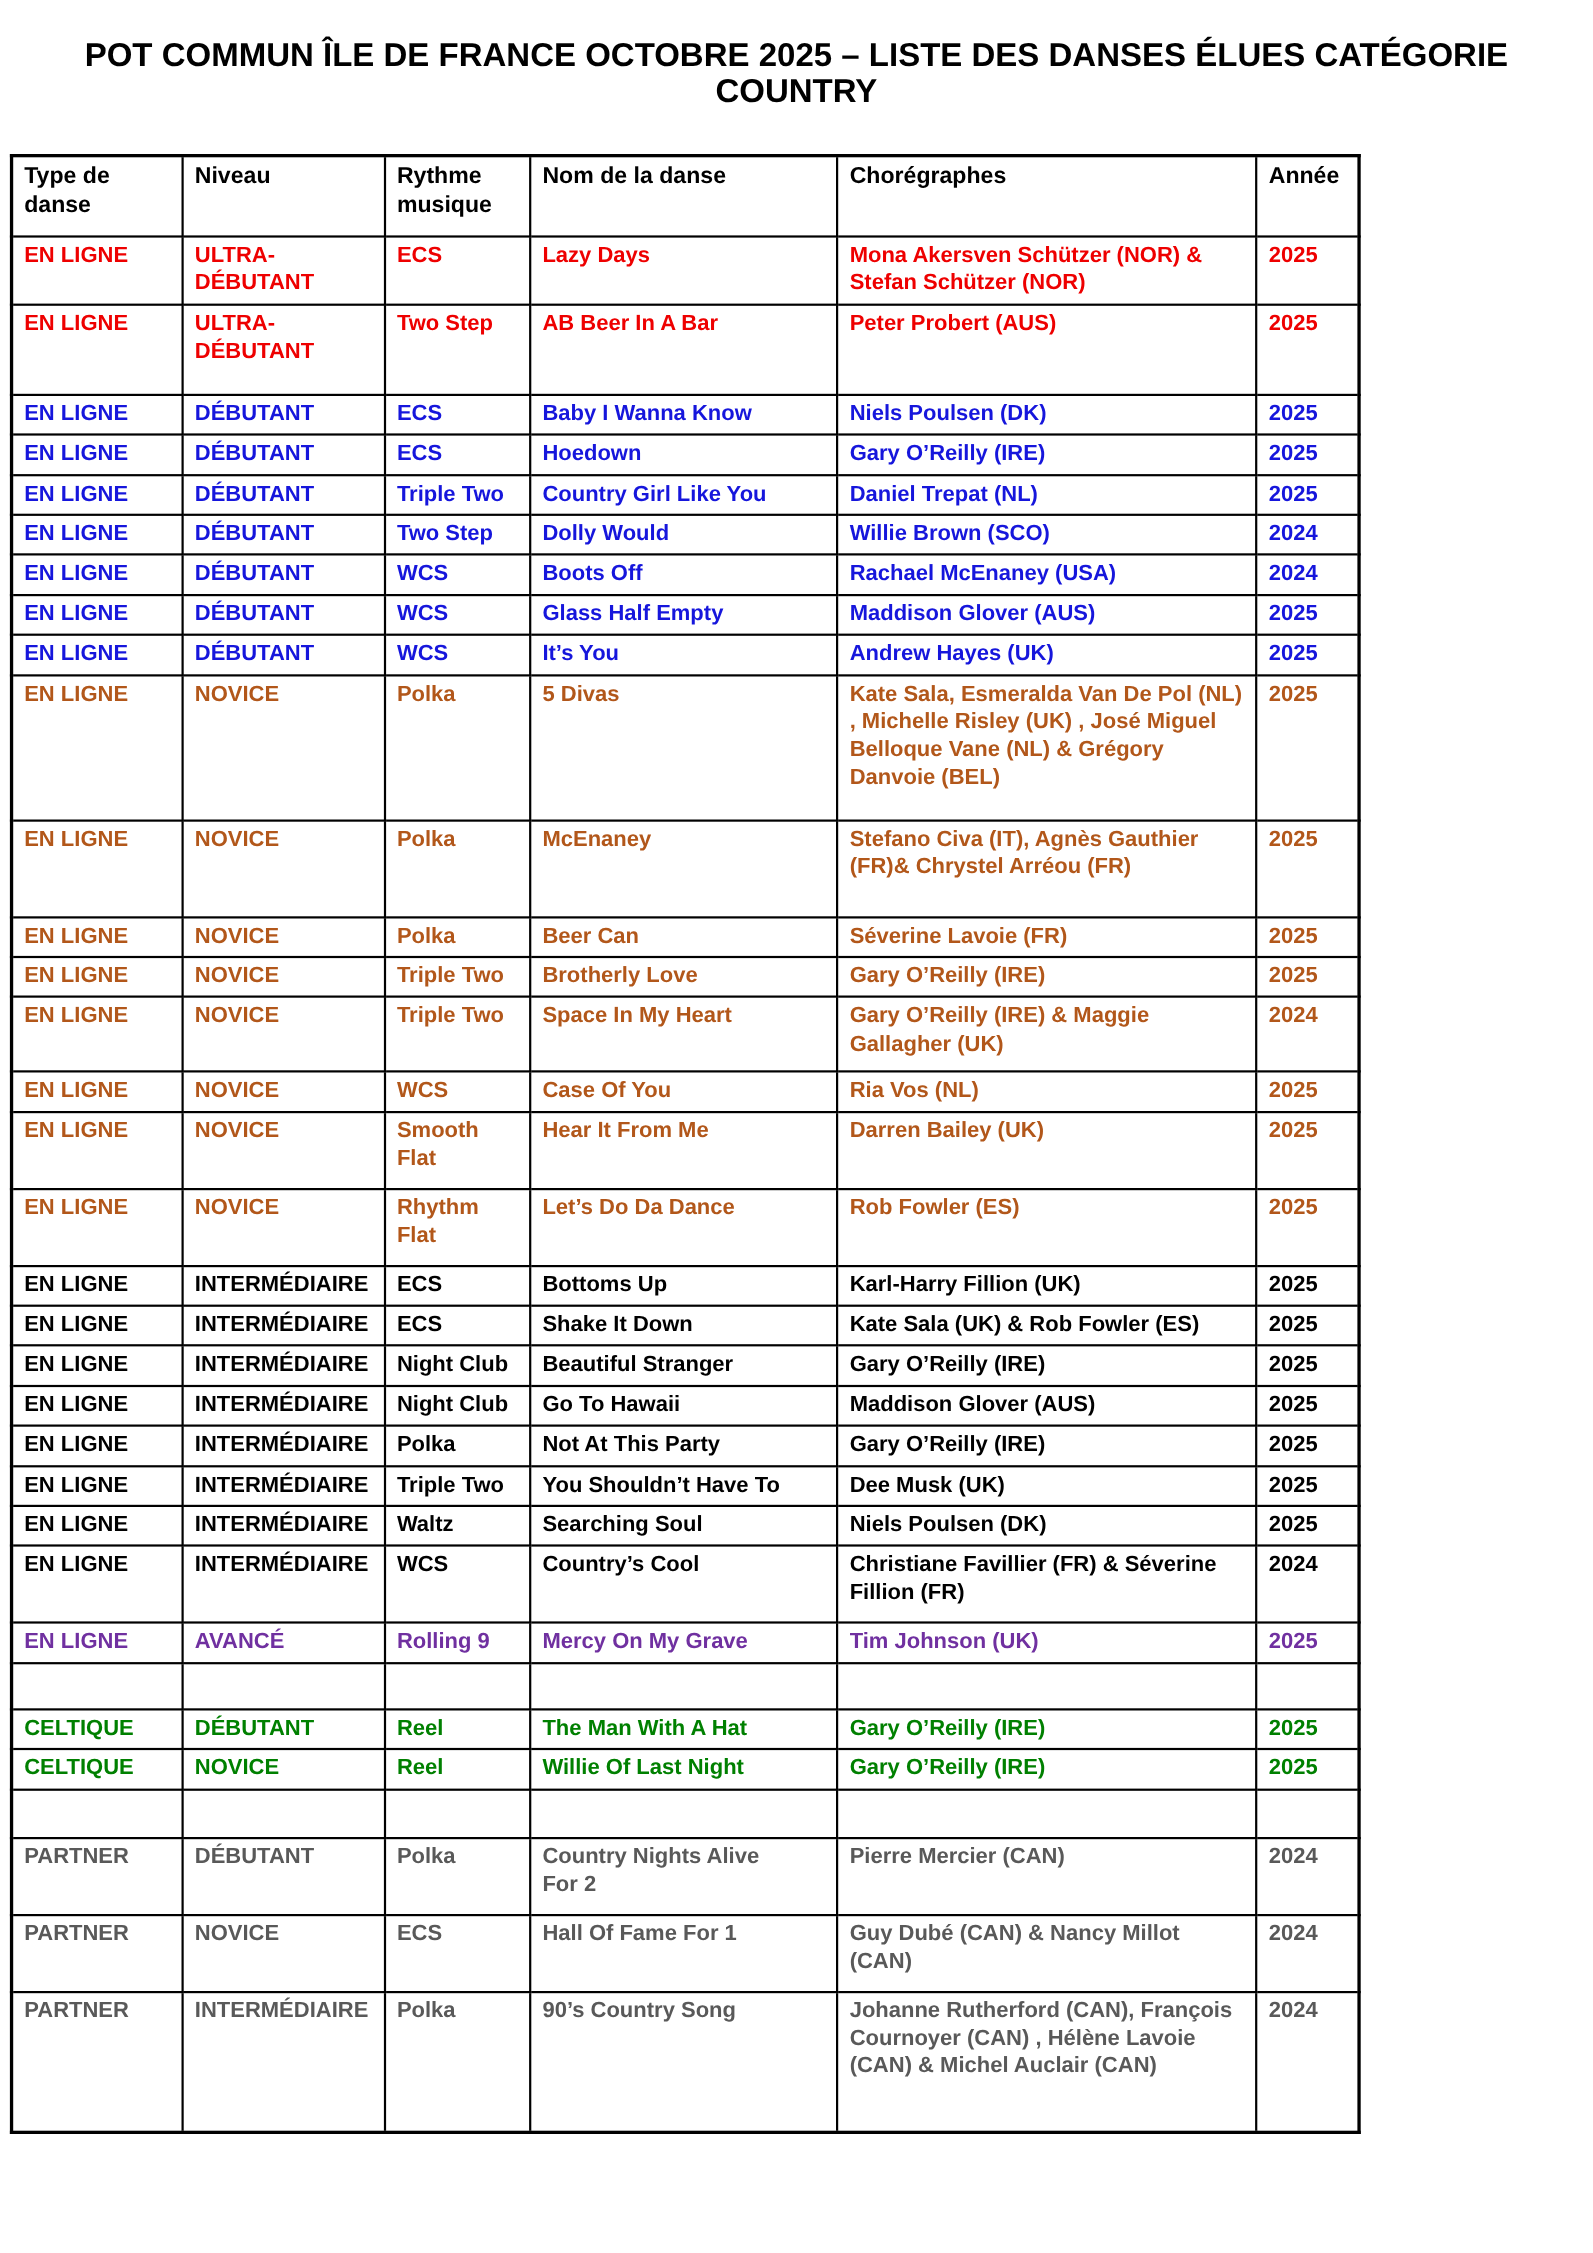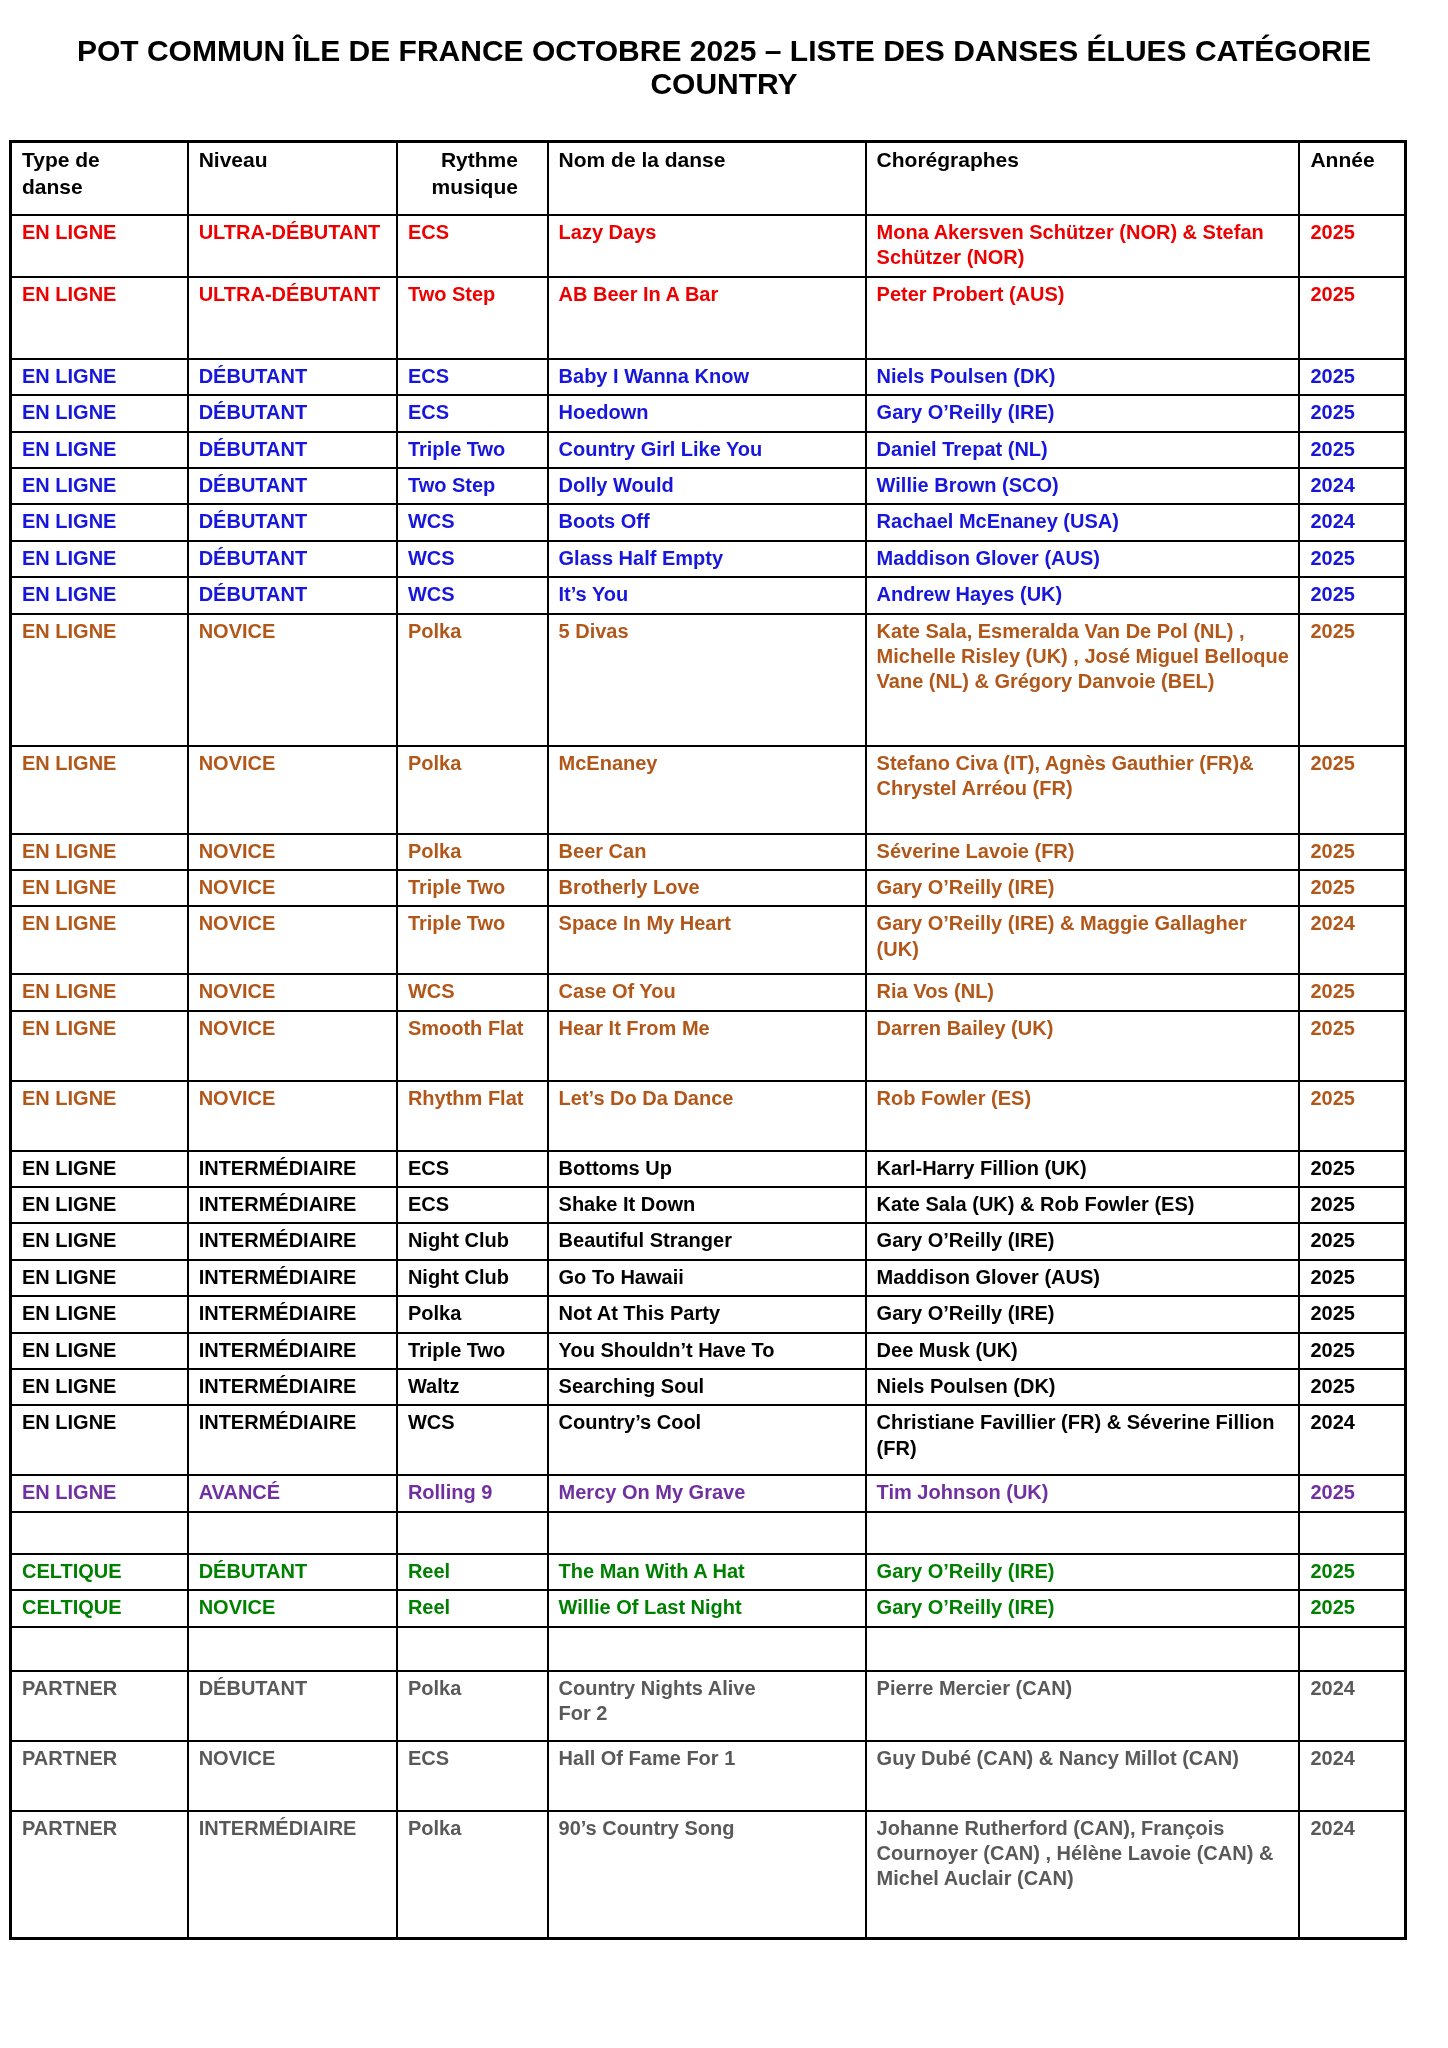--- a/index.html
+++ b/index.html
@@ -20,21 +20,21 @@
     padding: 18px 10px 24px 10px;
     text-align: center;
     font-size: 30px;
     line-height: 1.1;
     font-weight: bold;
     color: #000;
   }
   table.dance-table {
     border-collapse: collapse;
     table-layout: fixed;
-    width: 1398px;
+    width: 1228px;
     margin-left: 9px;
     border: 3px solid #000;
   }
   .dance-table th, .dance-table td {
     border: 2px solid #000;
     vertical-align: top;
     text-align: left;
     padding: 4px 8px 5px 10px;
     font-size: 20px;
     line-height: 1.27;
@@ -47,21 +47,20 @@
     font-size: 21px;
     height: 62px;
   }
   .th-narrow {
     display: inline-block;
     max-width: 100px;
   }
   .th-rhythm {
     display: inline-block;
     max-width: 110px;
-    text-align: right;
   }
 </style>
 </head>
 <body>
 
 <div class="page">
 
   <h1 class="page-title">POT COMMUN ÎLE DE FRANCE OCTOBRE 2025 – LISTE DES DANSES ÉLUES CATÉGORIE COUNTRY</h1>
 
   <table class="dance-table">

